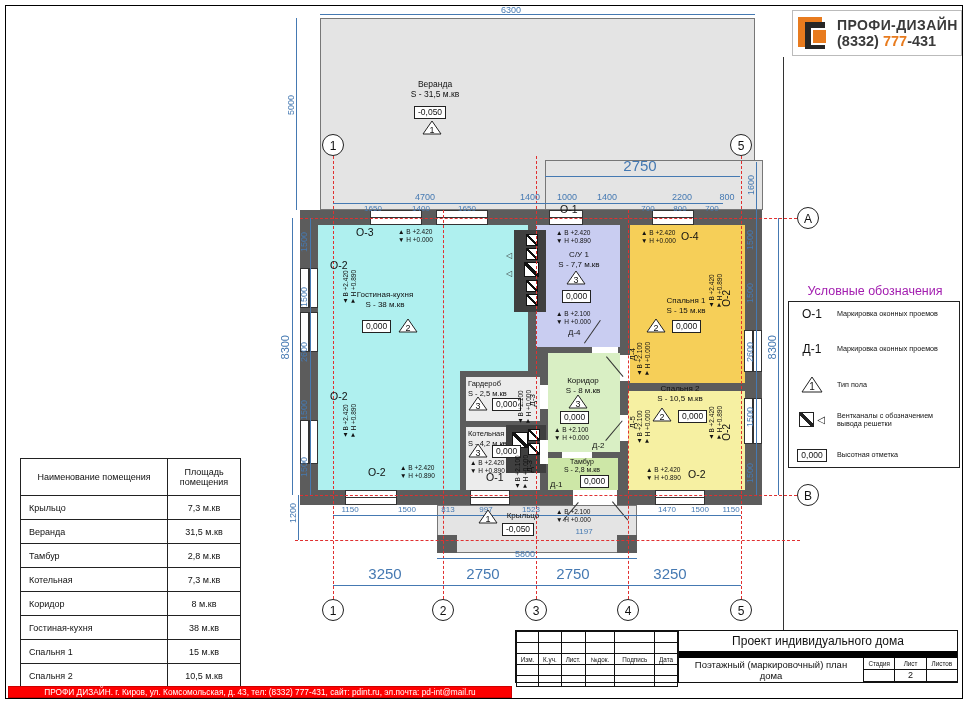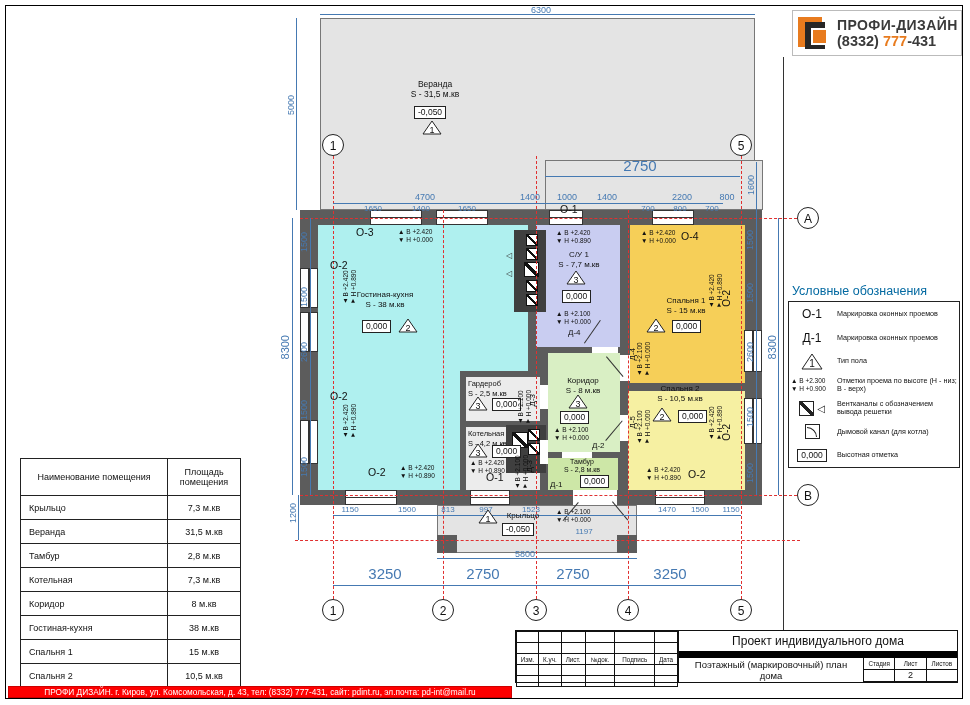--- a/index.html
+++ b/index.html
@@ -45,21 +45,21 @@
   .mkv{position:absolute;font-size:6.5px;line-height:7.5px;white-space:nowrap;color:#111;writing-mode:vertical-rl;transform:rotate(180deg)}
   .ol{position:absolute;font-size:10.5px;line-height:11px;color:#111;white-space:nowrap}
   .olv{position:absolute;font-size:10px;line-height:10px;color:#111;writing-mode:vertical-rl;transform:rotate(180deg);white-space:nowrap}
   .dl{position:absolute;font-size:8px;line-height:9px;color:#111;white-space:nowrap}
   .dlv{position:absolute;font-size:8px;line-height:9px;color:#111;writing-mode:vertical-rl;transform:rotate(180deg);white-space:nowrap}
   .rname{position:absolute;font-size:8px;line-height:9.5px;text-align:center;color:#111}
   .rname.small{font-size:7.5px;text-align:left}
   .ebox{position:absolute;border:1px solid #222;background:#fff;font-size:8.5px;line-height:11px;padding:0 3px;white-space:nowrap}
 
   
-  .legend-title{position:absolute;left:792px;top:284px;width:166px;text-align:left;font-size:12.5px;color:#0369a1}
+  .legend-title{position:absolute;left:792px;top:284px;width:166px;text-align:center;font-size:12.5px;color:#a21caf}
   .legendbox{position:absolute;left:788px;top:301px;width:172px;height:167px;border:1px solid #222;box-sizing:border-box;padding:3px 2px;display:flex;flex-direction:column;justify-content:space-between}
   .lrow{display:flex;align-items:center;gap:4px;min-height:18px}
   .lsym{flex:0 0 42px;display:flex;align-items:center;justify-content:center;font-size:12px;color:#111}
   .ltext{flex:1;font-size:7.2px;line-height:8px;color:#111}
   .lmk{flex:0 0 42px;font-size:6.5px;line-height:7.5px;color:#111}
   .vsym{display:inline-block;width:13px;height:13px;border:1px solid #222;background:linear-gradient(45deg,transparent 42%,#222 42%,#222 58%,transparent 58%),#fff}
   .csym{display:inline-block;width:13px;height:13px;border:1px solid #222;position:relative}
   .csym i{position:absolute;left:1px;bottom:1px;width:9px;height:9px;border-top:1px solid #222;border-right:1px solid #222;border-top-right-radius:100%}
 
   
@@ -181,21 +181,21 @@
   <div class="bl" style="left:333px;top:203px;width:390px;height:1px"></div>
   <div class="bl" style="left:310px;top:218px;width:1px;height:277px"></div>
   <div class="bl" style="left:292px;top:218px;width:1px;height:277px"></div>
   <div class="bl" style="left:298px;top:495px;width:1px;height:45px"></div>
   <div class="bl" style="left:756px;top:218px;width:1px;height:277px"></div>
   <div class="bl" style="left:778px;top:218px;width:1px;height:277px"></div>
   <div class="bl" style="left:333px;top:515px;width:408px;height:1px"></div>
   <div class="bl" style="left:437px;top:558px;width:200px;height:1px"></div>
   <div class="bl" style="left:333px;top:585px;width:408px;height:1px"></div>
 
-  <div class="dim" style="left:509px;top:5px;width:64px">6300</div>
+  <div class="dim" style="left:479px;top:5px;width:64px">6300</div>
   <div class="vdim" style="left:287px;top:95px">5000</div>
   <div class="dim dimBig" style="left:612px;top:158px;width:56px">2750</div>
   <div class="vdim" style="left:747px;top:175px">1600</div>
   <div class="dim" style="left:405px;top:192px;width:40px">4700</div>
   <div class="dim" style="left:515px;top:192px;width:30px">1400</div>
   <div class="dim" style="left:552px;top:192px;width:30px">1000</div>
   <div class="dim" style="left:592px;top:192px;width:30px">1400</div>
   <div class="dim" style="left:664px;top:192px;width:36px">2200</div>
   <div class="dim" style="left:714px;top:192px;width:26px">800</div>
   <div class="dim dim8" style="left:358px;top:204px;width:30px">1650</div>
@@ -430,37 +430,22 @@
     <div class="lrow">
         <span class="lsym">
           <svg width="22" height="17">
             <path d="M11 1 L21 16 H1 Z" fill="#fff" stroke="#222"></path>
             <text x="11" y="14" text-anchor="middle" font-size="10" fill="#111">1</text>
           </svg>
         </span>
         <span class="ltext">Тип пола</span>
       </div>
     <div class="lrow">
-        <span class="lmk">
-          <div>▲ В +2.300</div>
-          <div>▼ Н +0.900</div>
-        </span>
-        <span class="ltext">Отметки проема по высоте (Н - низ; В - верх)</span>
-      </div>
-    <div class="lrow">
         <span class="lsym"><span class="vsym"></span>&nbsp;<span style="font-size:10px">◁</span></span>
         <span class="ltext">Вентканалы с обозначением вывода решетки</span>
-      </div>
-    <div class="lrow">
-        <span class="lsym">
-          <span class="csym">
-            <i></i>
-          </span>
-        </span>
-        <span class="ltext">Дымовой канал (для котла)</span>
       </div>
     <div class="lrow">
         <span class="lsym">
           <span class="ebox" style="position:static">0,000</span>
         </span>
         <span class="ltext">Высотная отметка</span>
       </div>
   </div>
 
   <table class="rtable">

